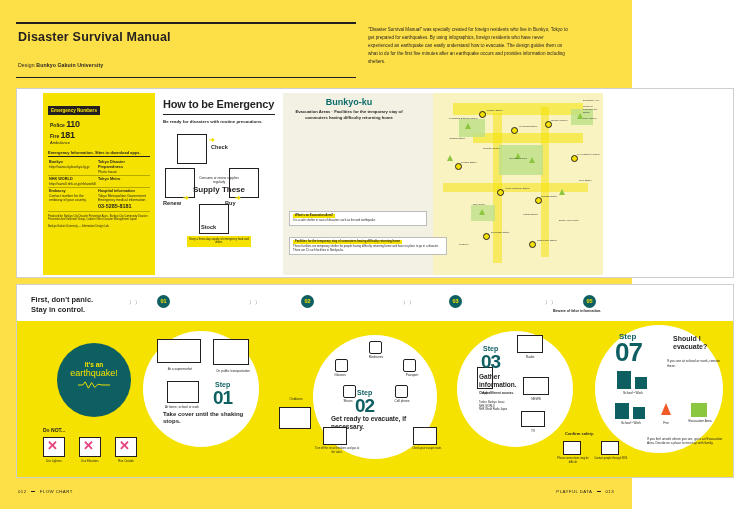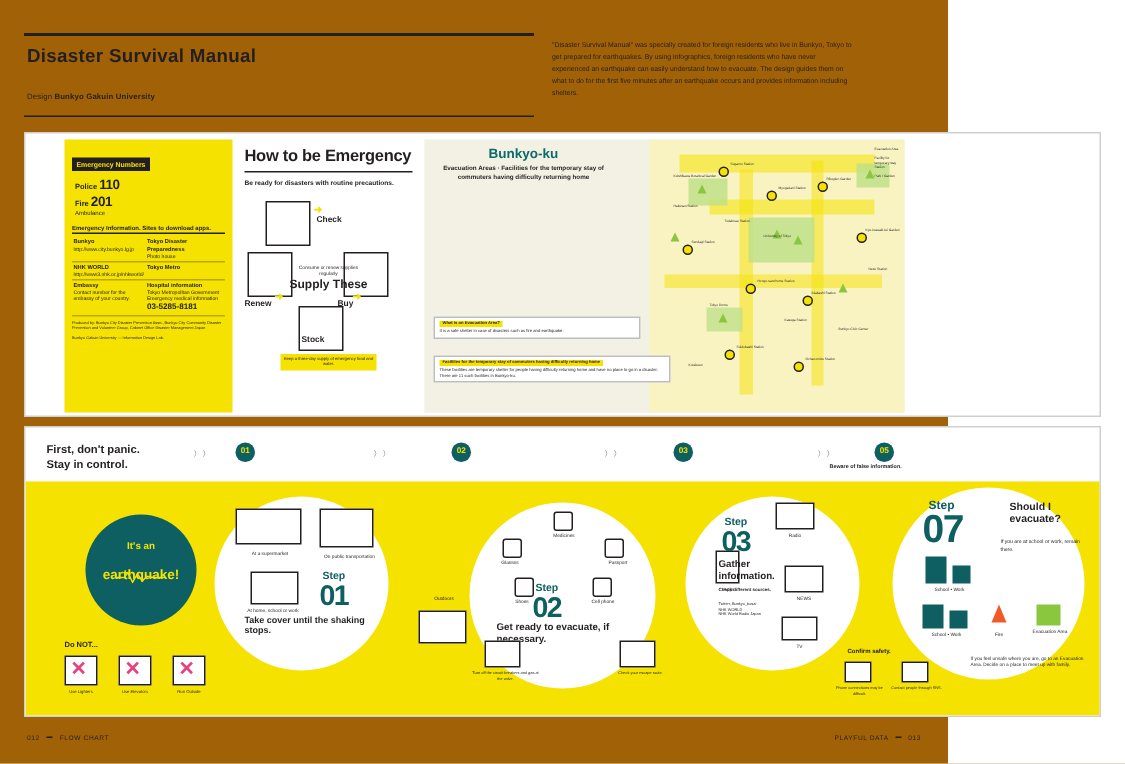--- a/index.html
+++ b/index.html
@@ -13,21 +13,21 @@
     font-family: "Liberation Sans", sans-serif;
     color: #231f20;
     overflow: hidden;
     position: relative;
   }
   .page {
     position: absolute;
     left: 0; top: 0;
     width: 632px;
     height: 509px;
-    background: #a16207;
+    background: #fde047;
   }
 
   
   .header {
     position: absolute;
     left: 16px; top: 22px;
     width: 718px;
     height: 56px;
   }
   .header-rule-top {
@@ -442,22 +442,21 @@
     color: #f5e200;
     text-align: center;
   }
   .quake-circle .t1 {
     margin-top: 18px;
     font-size: 6.5px;
     font-weight: bold;
   }
   .quake-circle .t2 {
     font-size: 9px;
-    font-weight: bold;
-    margin-top: 10px;
+    font-weight: normal;
   }
   .wave {
     position: absolute;
     left: 18px; top: 38px;
     width: 38px; height: 8px;
   }
   .donot {
     position: absolute;
     left: 26px; top: 142px;
     font-size: 5px;
@@ -555,21 +554,21 @@
 
     <div class="emerg">
       <div class="emerg-inner">
         <div class="emerg-h">Emergency Numbers</div>
         <div class="emerg-num">
           <span>Police</span>
           <span class="big">110</span>
         </div>
         <div class="emerg-num">
           <span>Fire</span>
-          <span class="big">201</span>
+          <span class="big">181</span>
         </div>
         <div class="emerg-sub">Ambulance</div>
 
         <div class="emerg-sec-title">Emergency Information. Sites to download apps.</div>
 
         <table class="wtable">
           <tbody>
             <tr>
               <td class="l">
                 <div class="nm">Bunkyo</div>

